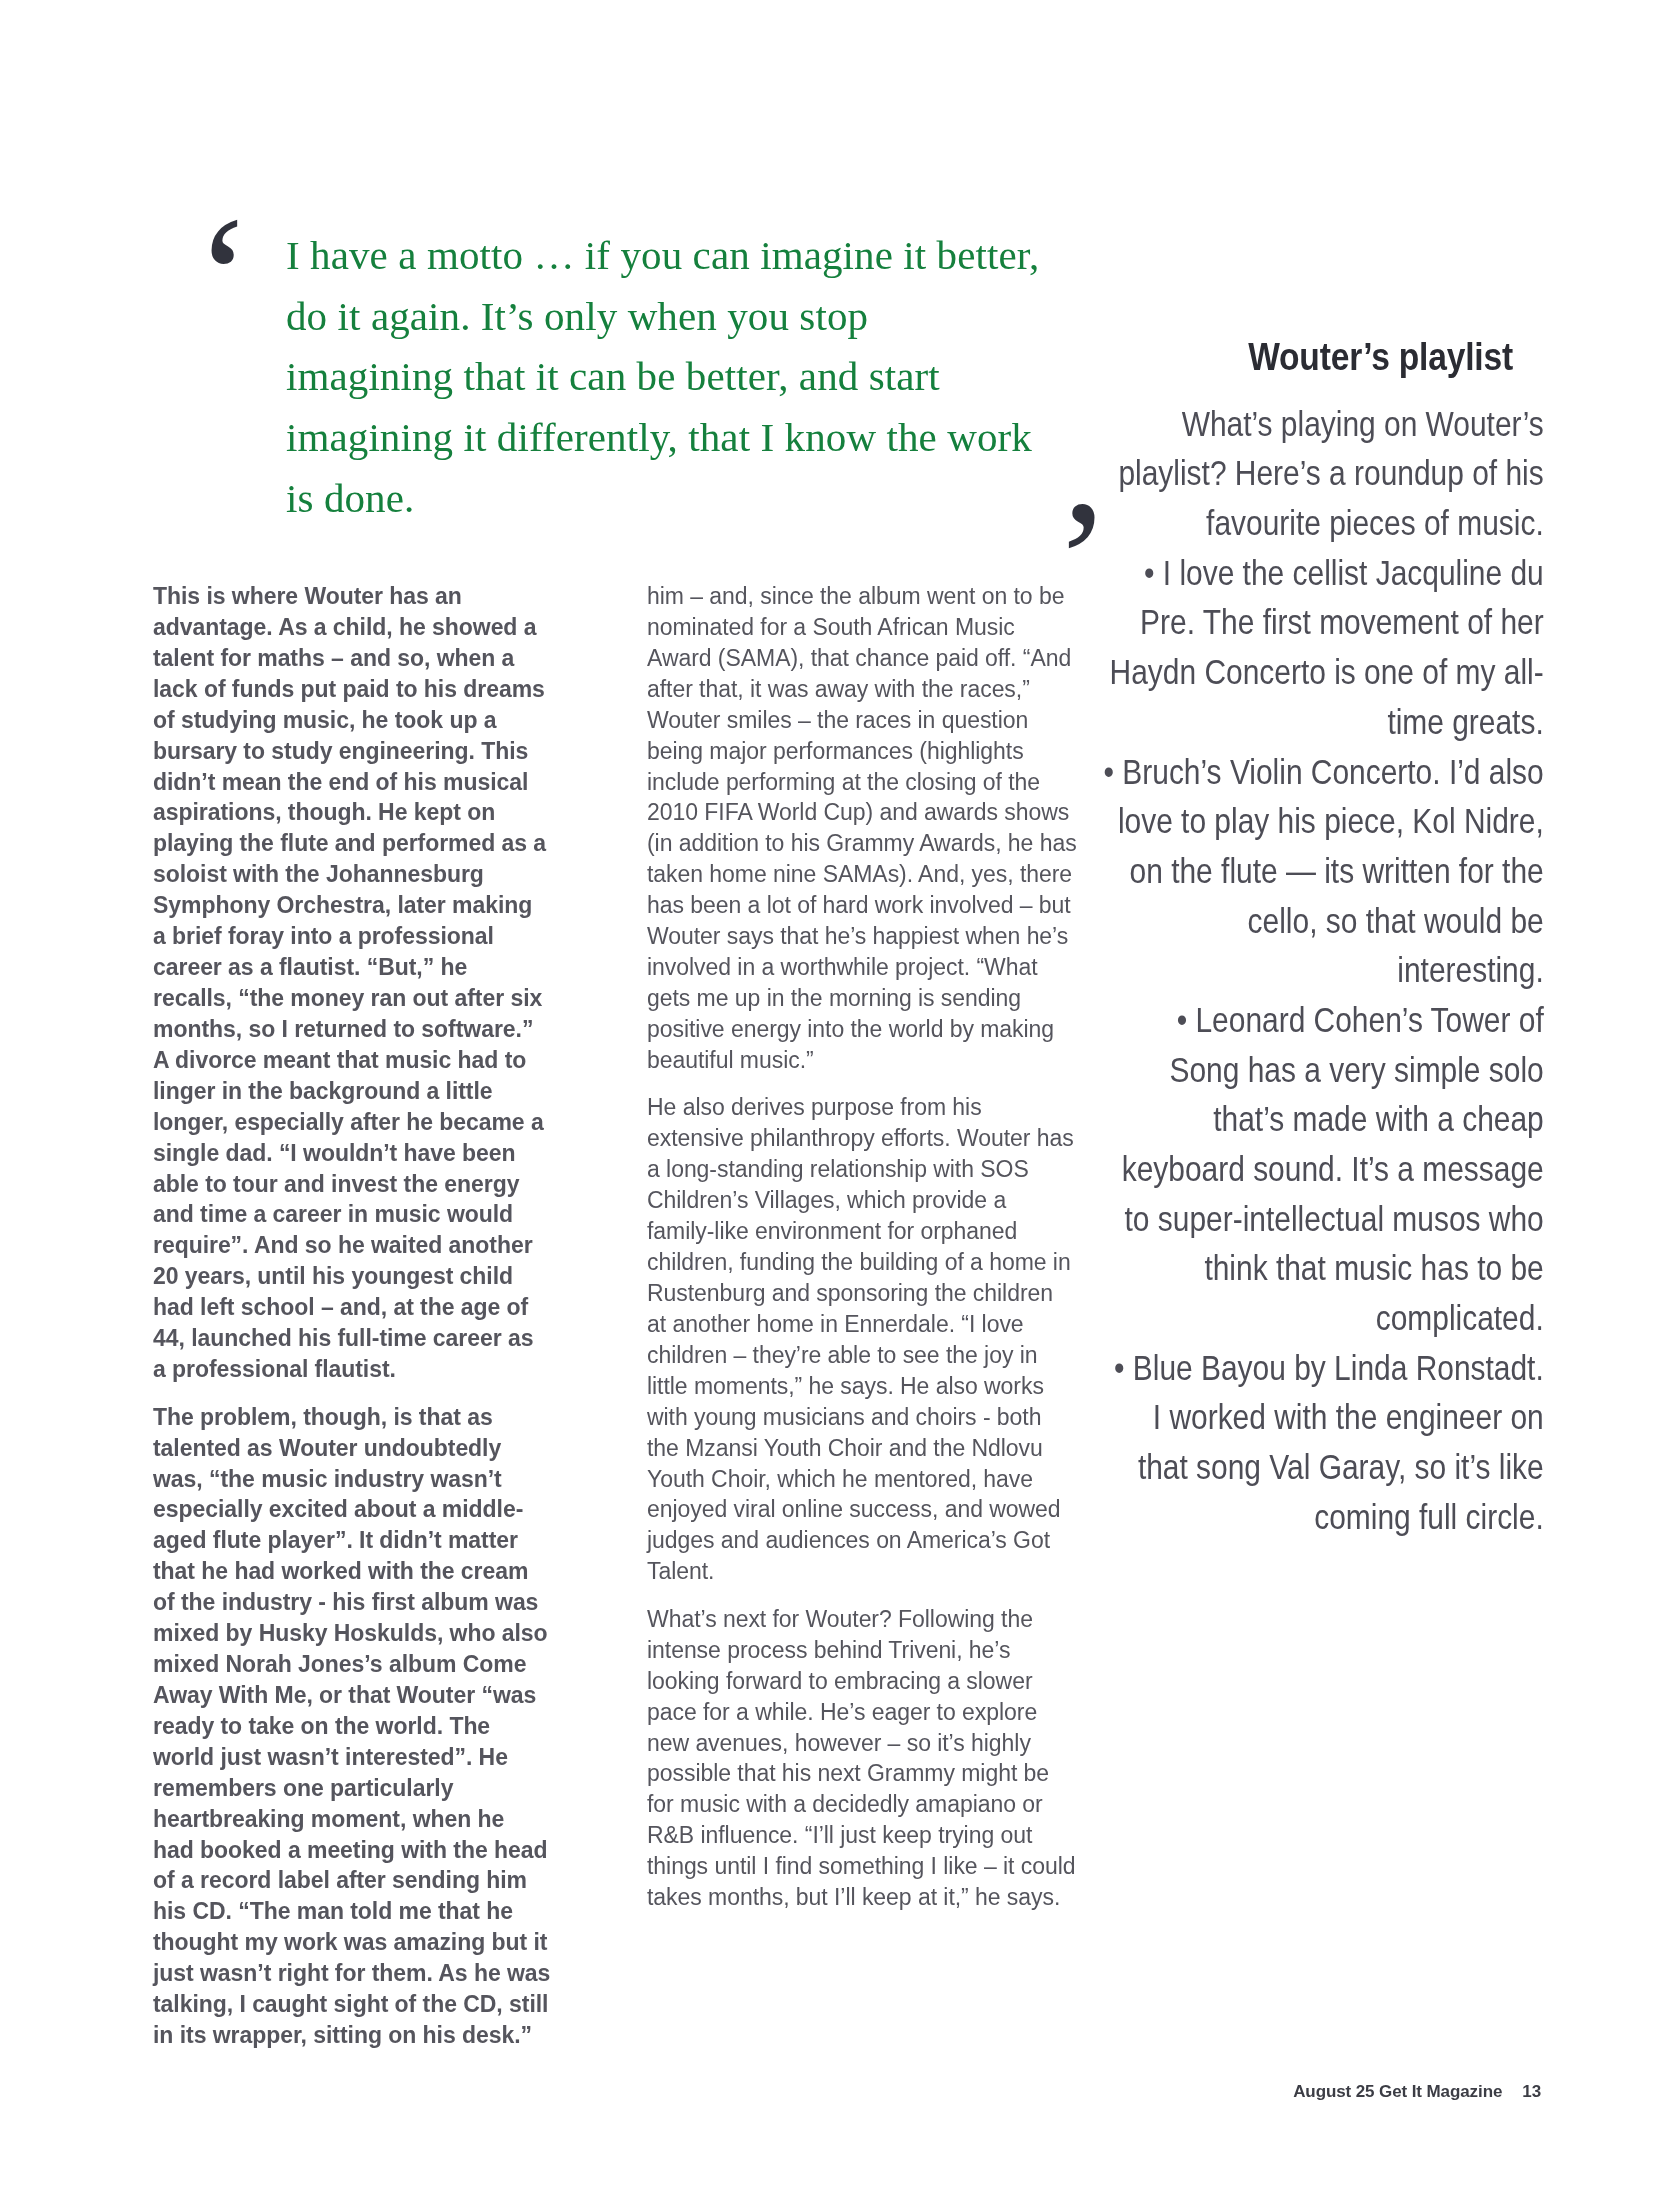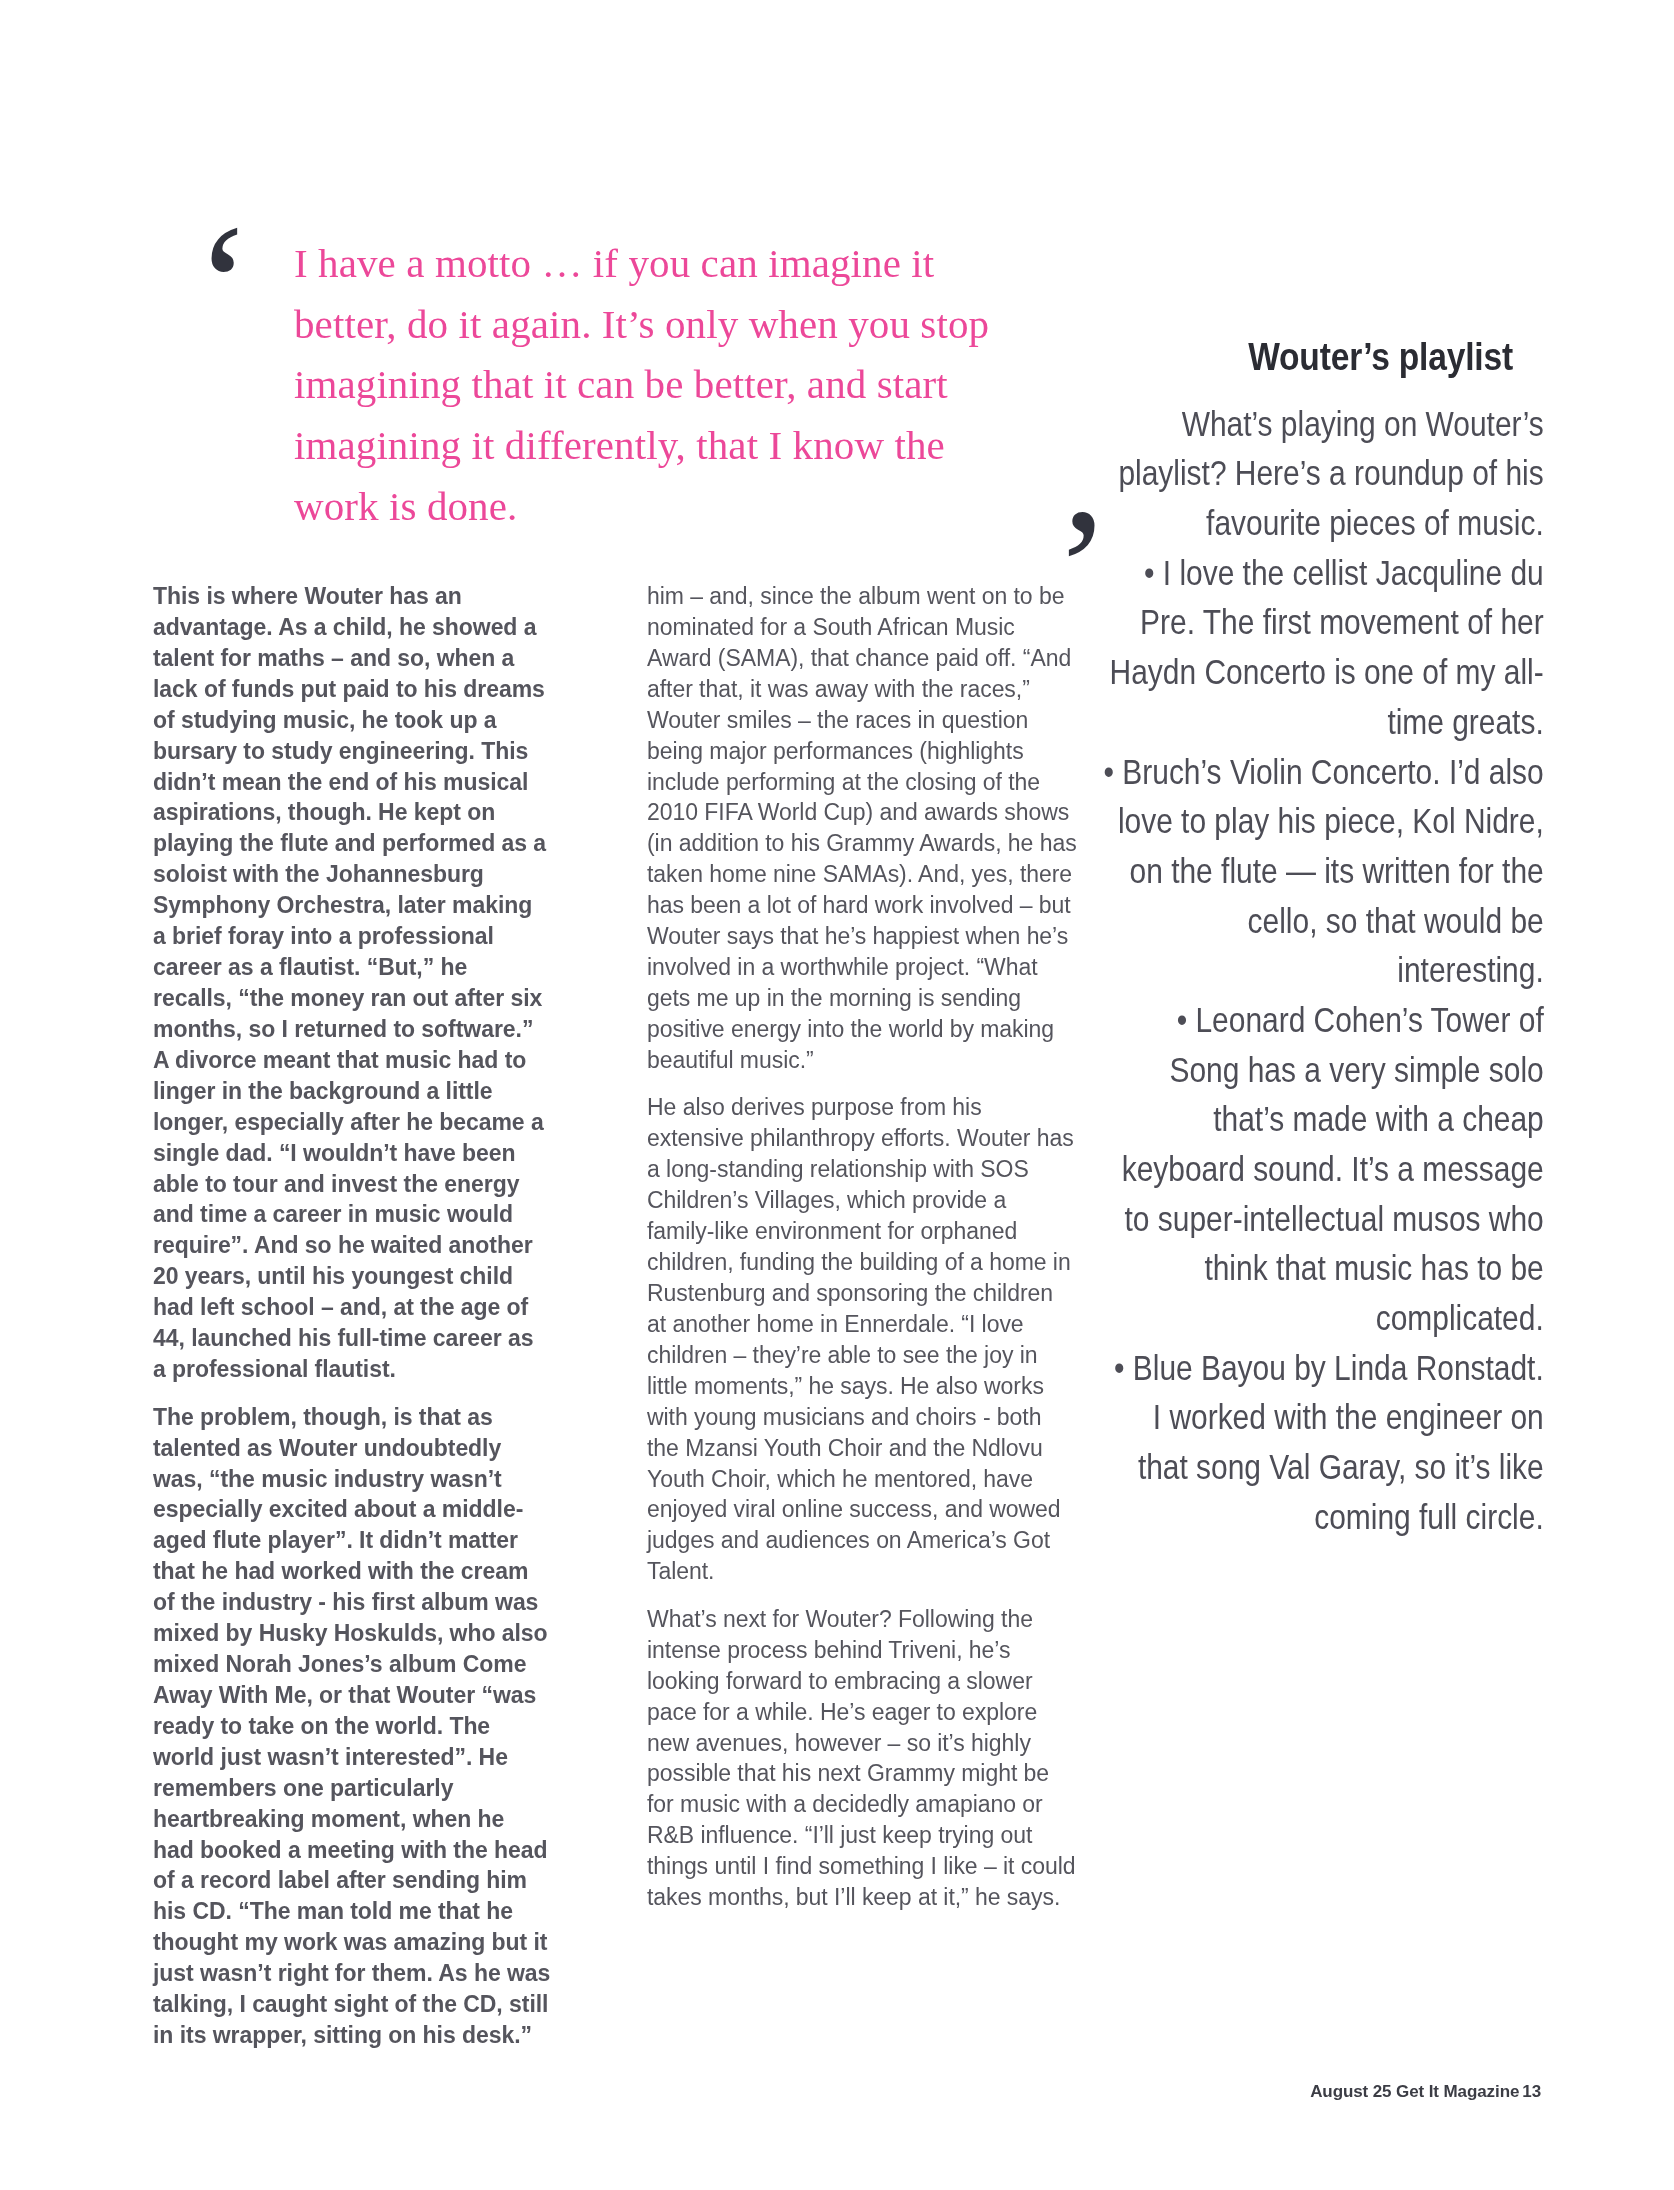--- a/index.html
+++ b/index.html
@@ -49,23 +49,23 @@
   }
   .pq-mark-close {
     right: -69px;
     bottom: -118px;
     font-size: 172px;
   }
   .pq-text {
     font-family: "Liberation Serif", serif;
     font-size: 41px;
     line-height: 1.48;
-    color: #ec4899;
+    color: #15803d;
     letter-spacing: 0.1px;
-    margin: 8px;
+    margin: 0;
   }
 
   
   .col {
     position: absolute;
     top: 581px;
     font-size: 23px;
     line-height: 1.345;
     color: #55555d;
     letter-spacing: -0.05px;
@@ -114,21 +114,21 @@
   .footer {
     position: absolute;
     right: 134px;
     bottom: 89px;
     font-size: 17px;
     font-weight: bold;
     color: #3c3d45;
     letter-spacing: -0.1px;
     white-space: nowrap;
   }
-  .footer .num { margin-left: 3px; }
+  .footer .num { margin-left: 20px; }
 </style>
 </head>
 <body>
 
 <div class="page">
 
   <section class="pullquote">
     <div class="pq-inner">
       <span class="pq-mark-open">‘</span>
       <p class="pq-text">I have a motto … if you can imagine it better, do it again. It’s only when you stop imagining that it can be better, and start imagining it differently, that I know the work is done.</p>

